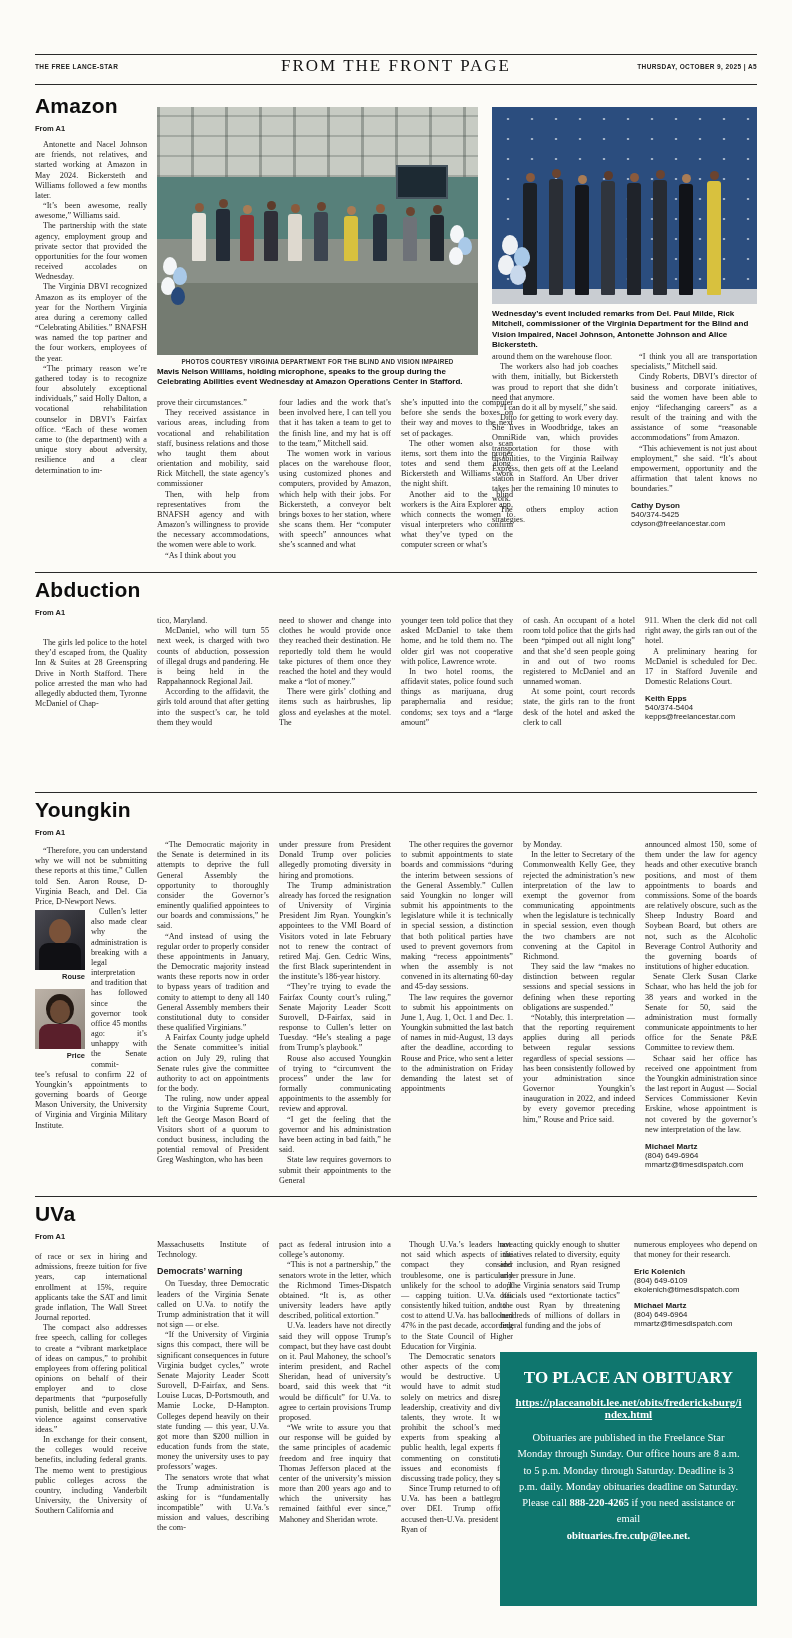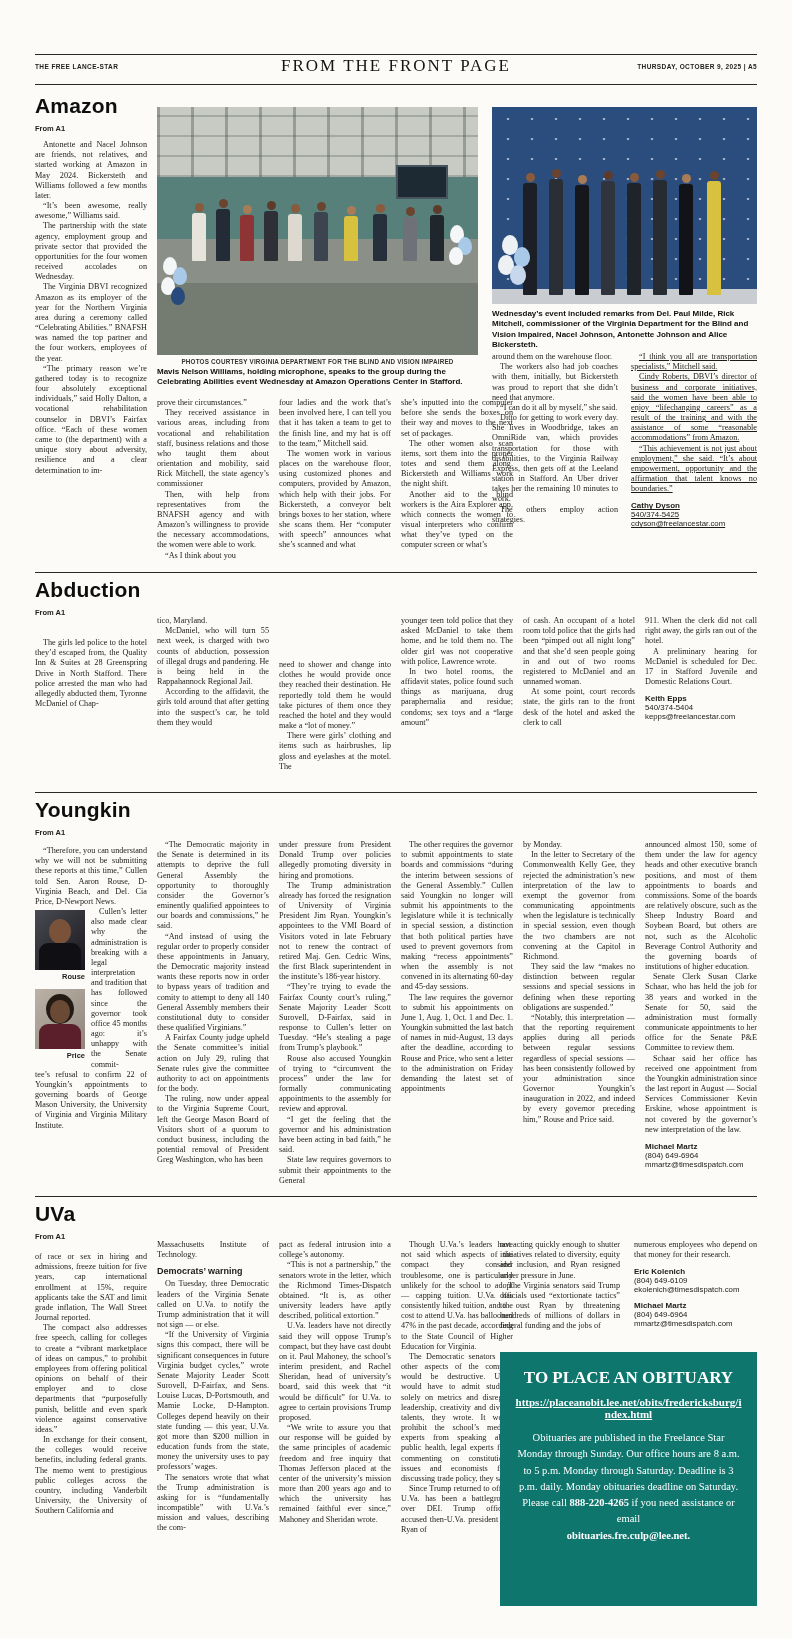--- a/index.html
+++ b/index.html
@@ -169,41 +169,41 @@
       <p>The other women also scan items, sort them into the proper totes and send them along. Bickersteth and Williams work the night shift.</p>
       <p>Another aid to the blind workers is the Aira Explorer app, which connects the women to visual interpreters who confirm what they’ve typed on the computer screen or what’s</p>
     </div>
   <div class="col" style="left:492px;top:352px;width:126px;height:212px;">
       <p class="cont">around them on the warehouse floor.</p>
       <p>The workers also had job coaches with them, initially, but Bickersteth was proud to report that she didn’t need that anymore.</p>
       <p>“I can do it all by myself,” she said.</p>
       <p>Ditto for getting to work every day. She lives in Woodbridge, takes an OmniRide van, which provides transportation for those with disabilities, to the Virginia Railway Express, then gets off at the Leeland station in Stafford. An Uber driver takes her the remaining 10 minutes to work.</p>
       <p>The others employ action strategies.</p>
     </div>
-  <div class="col" style="left:631px;top:352px;width:126px;height:212px;text-decoration:underline;">
+  <div class="col" style="left:631px;top:352px;width:126px;height:212px;">
       <p>“I think you all are transportation specialists,” Mitchell said.</p>
       <p>Cindy Roberts, DBVI’s director of business and corporate initiatives, said the women have been able to enjoy “lifechanging careers” as a result of the training and with the assistance of some “reasonable accommodations” from Amazon.</p>
       <p>“This achievement is not just about employment,” she said. “It’s about empowerment, opportunity and the affirmation that talent knows no boundaries.”</p>
       <p class="byn">Cathy Dyson</p>
       <p class="byc">540/374-5425</p>
       <p class="byc">cdyson@freelancestar.com</p>
     </div>
 
   <div class="rule" style="top:572px;"></div>
   <div class="headline" style="left:35px;top:578px;">Abduction</div>
   <div class="froma1" style="left:35px;top:608px;">From A1</div>
   <div class="col" style="left:35px;top:638px;height:140px;">
       <p>The girls led police to the hotel they’d escaped from, the Quality Inn &amp; Suites at 28 Greenspring Drive in North Stafford. There police arrested the man who had allegedly abducted them, Tyronne McDaniel of Chap-</p>
     </div>
   <div class="col" style="left:157px;top:616px;height:168px;">
       <p class="cont">tico, Maryland.</p>
       <p>McDaniel, who will turn 55 next week, is charged with two counts of abduction, possession of illegal drugs and pandering. He is being held in the Rappahannock Regional Jail.</p>
       <p>According to the affidavit, the girls told around that after getting into the suspect’s car, he told them they would</p>
     </div>
-  <div class="col" style="left:279px;top:616px;height:168px;margin-top:44px;">
+  <div class="col" style="left:279px;top:616px;height:168px;">
       <p class="cont">need to shower and change into clothes he would provide once they reached their destination. He reportedly told them he would take pictures of them once they reached the hotel and they would make a “lot of money.”</p>
       <p>There were girls’ clothing and items such as hairbrushes, lip gloss and eyelashes at the motel. The</p>
     </div>
   <div class="col" style="left:401px;top:616px;height:168px;">
       <p class="cont">younger teen told police that they asked McDaniel to take them home, and he told them no. The older girl was not cooperative with police, Lawrence wrote.</p>
       <p>In two hotel rooms, the affidavit states, police found such things as marijuana, drug paraphernalia and residue; condoms; sex toys and a “large amount”</p>
     </div>
   <div class="col" style="left:523px;top:616px;height:168px;">
       <p class="cont">of cash. An occupant of a hotel room told police that the girls had been “pimped out all night long” and that she’d seen people going in and out of two rooms registered to McDaniel and an unnamed woman.</p>
       <p>At some point, court records state, the girls ran to the front desk of the hotel and asked the clerk to call</p>

